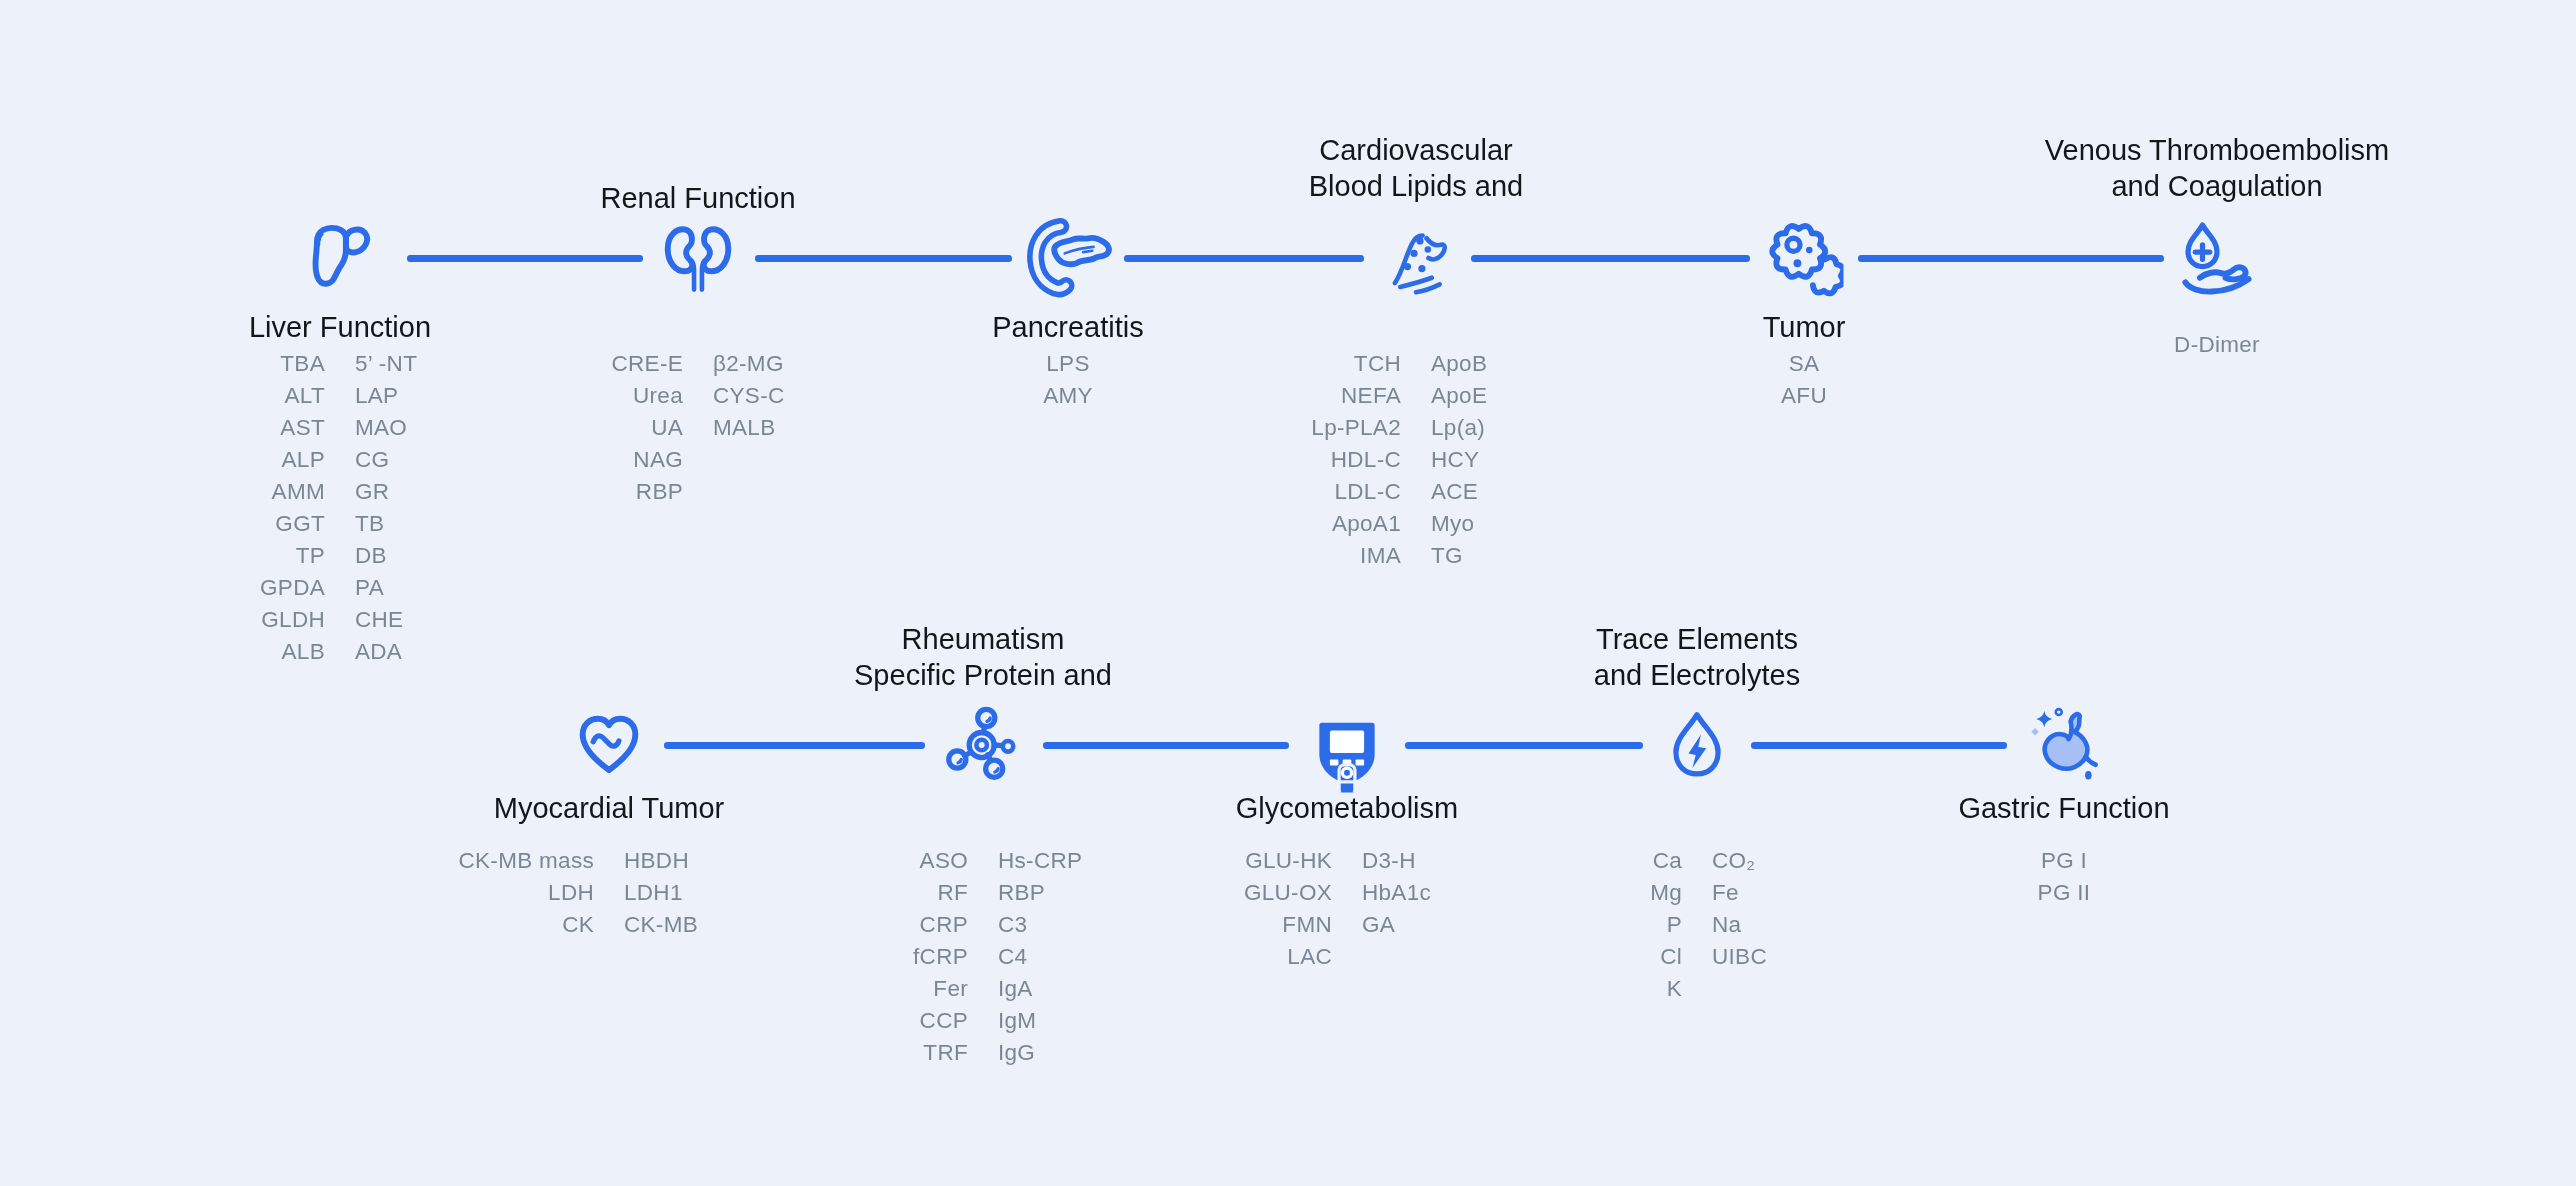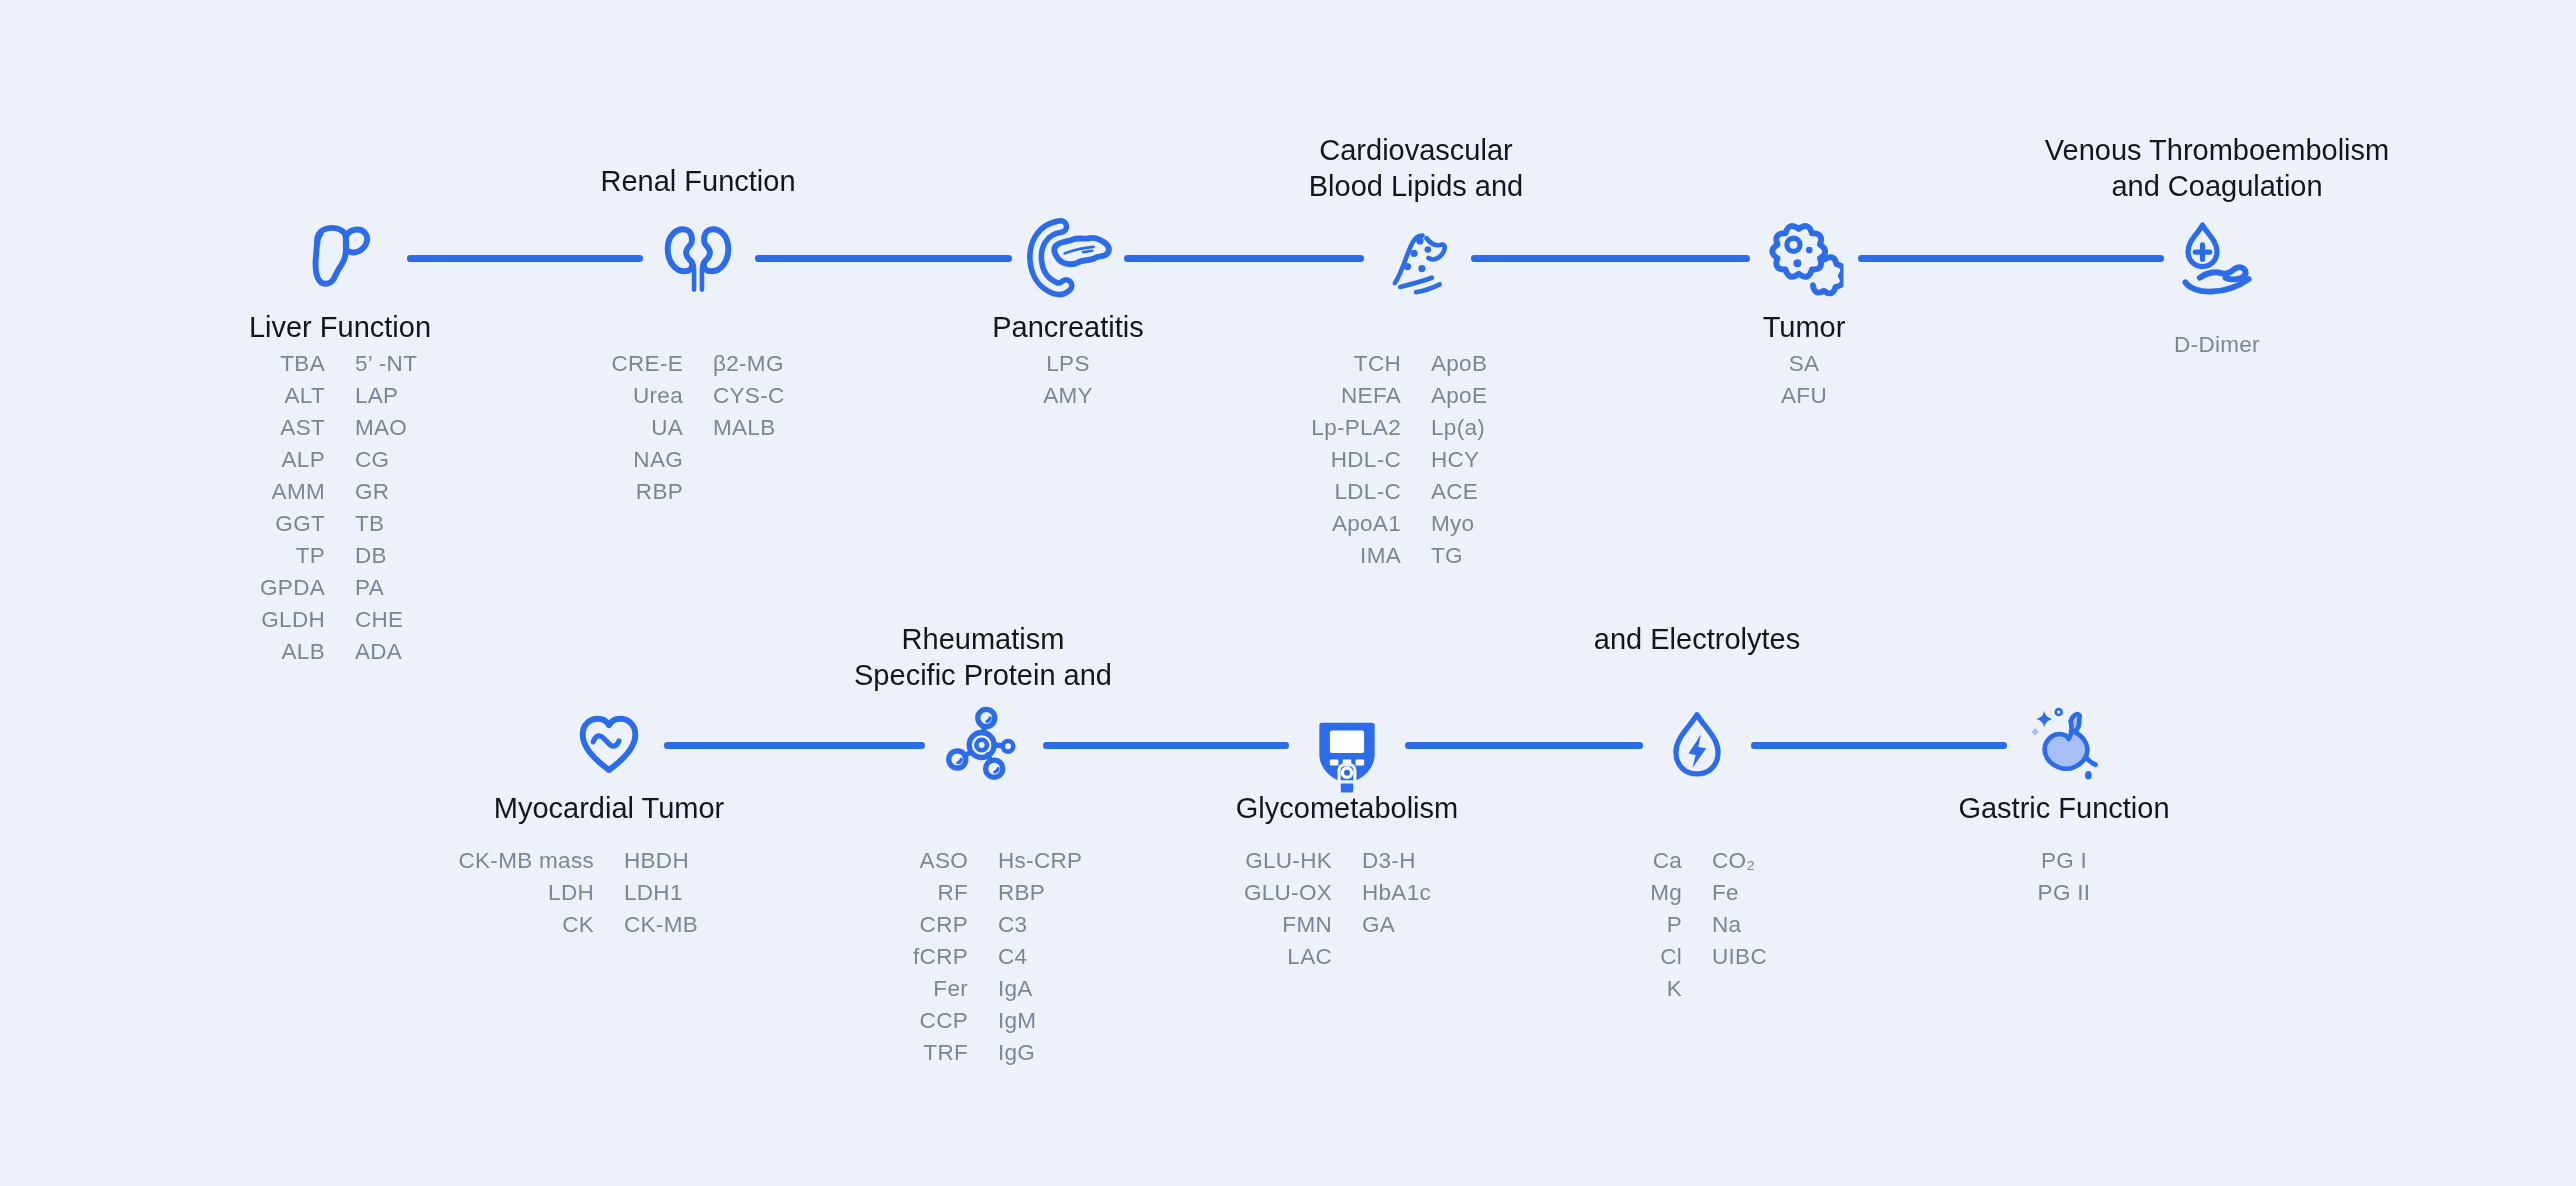--- a/index.html
+++ b/index.html
@@ -26,21 +26,21 @@
   .row-top .icon{top:258px;}
   .row-bottom .icon{top:745px;}
   .row-bottom .icon.low{top:753px;}
   .title{
     position:absolute;left:var(--cx);transform:translateX(-50%);
     width:436px;text-align:center;
     font-size:29px;line-height:36px;color:#14171a;
   }
   .title .tline{white-space:nowrap;}
   .t-below-top{top:309px;}
-  .t-above-top-1{top:163px;}
+  .t-above-top-1{top:180px;}
   .t-above-top-2{top:132px;}
   .t-below-bottom{top:790px;}
   .t-above-bottom-2{top:621px;}
   .tests{
     position:absolute;left:var(--cx);transform:translateX(-50%);
     width:317px;
     font-size:22.5px;line-height:32px;color:#7b8694;letter-spacing:0.3px;
     display:flex;flex-direction:column;
   }
   .tests.top{top:348px;}
@@ -392,20 +392,21 @@
   </div>
 
   <div class="node row-bottom" style="--cx:1697px;">
     <div class="icon">
       <svg viewBox="0 0 120 120">
         <path class="stroke" stroke-width="8" d="M60 14 C74 36 92 50 92 71 C92 91 78 104 60 104 C42 104 28 91 28 71 C28 50 46 36 60 14 Z"></path>
         <polygon points="66,44 47,73 58,75 53,95 74,65 62,63" fill="#2c6ce9"></polygon>
       </svg>
     </div>
     <div class="title t-above-bottom-2">
+      <div class="tline">Trace Elements</div>
       <div class="tline">and Electrolytes</div>
     </div>
     <div class="tests bottom">
         <div class="trow">
           <span class="c1">Ca</span>
           <span class="c2">CO₂</span>
         </div>
         <div class="trow">
           <span class="c1">Mg</span>
           <span class="c2">Fe</span>

